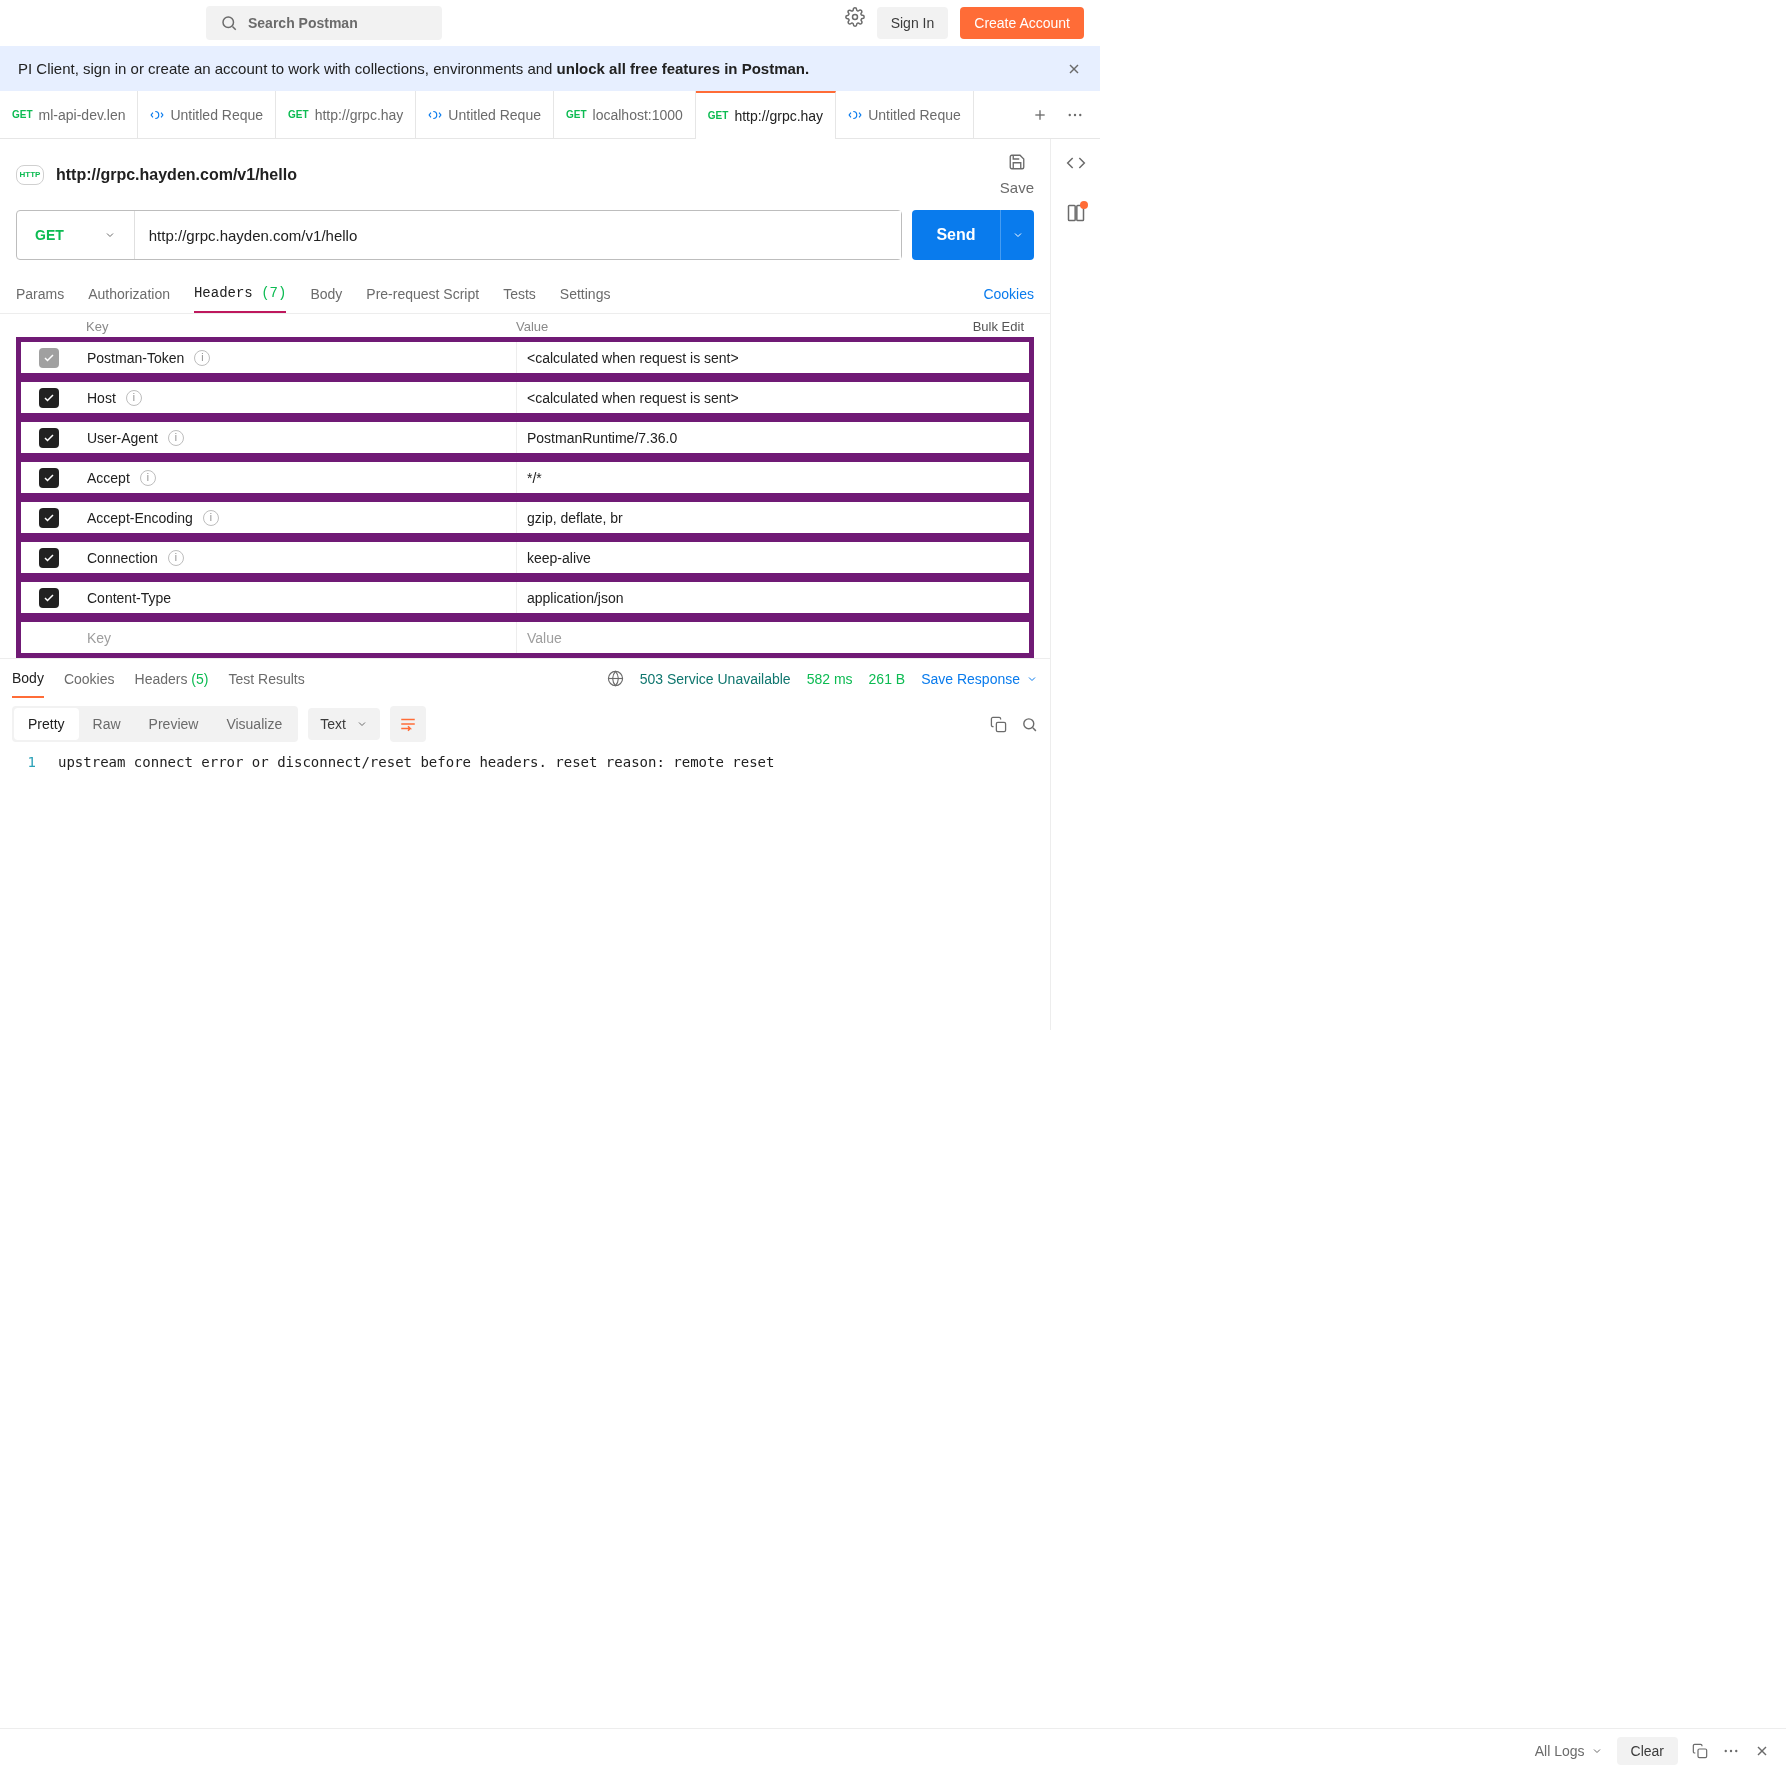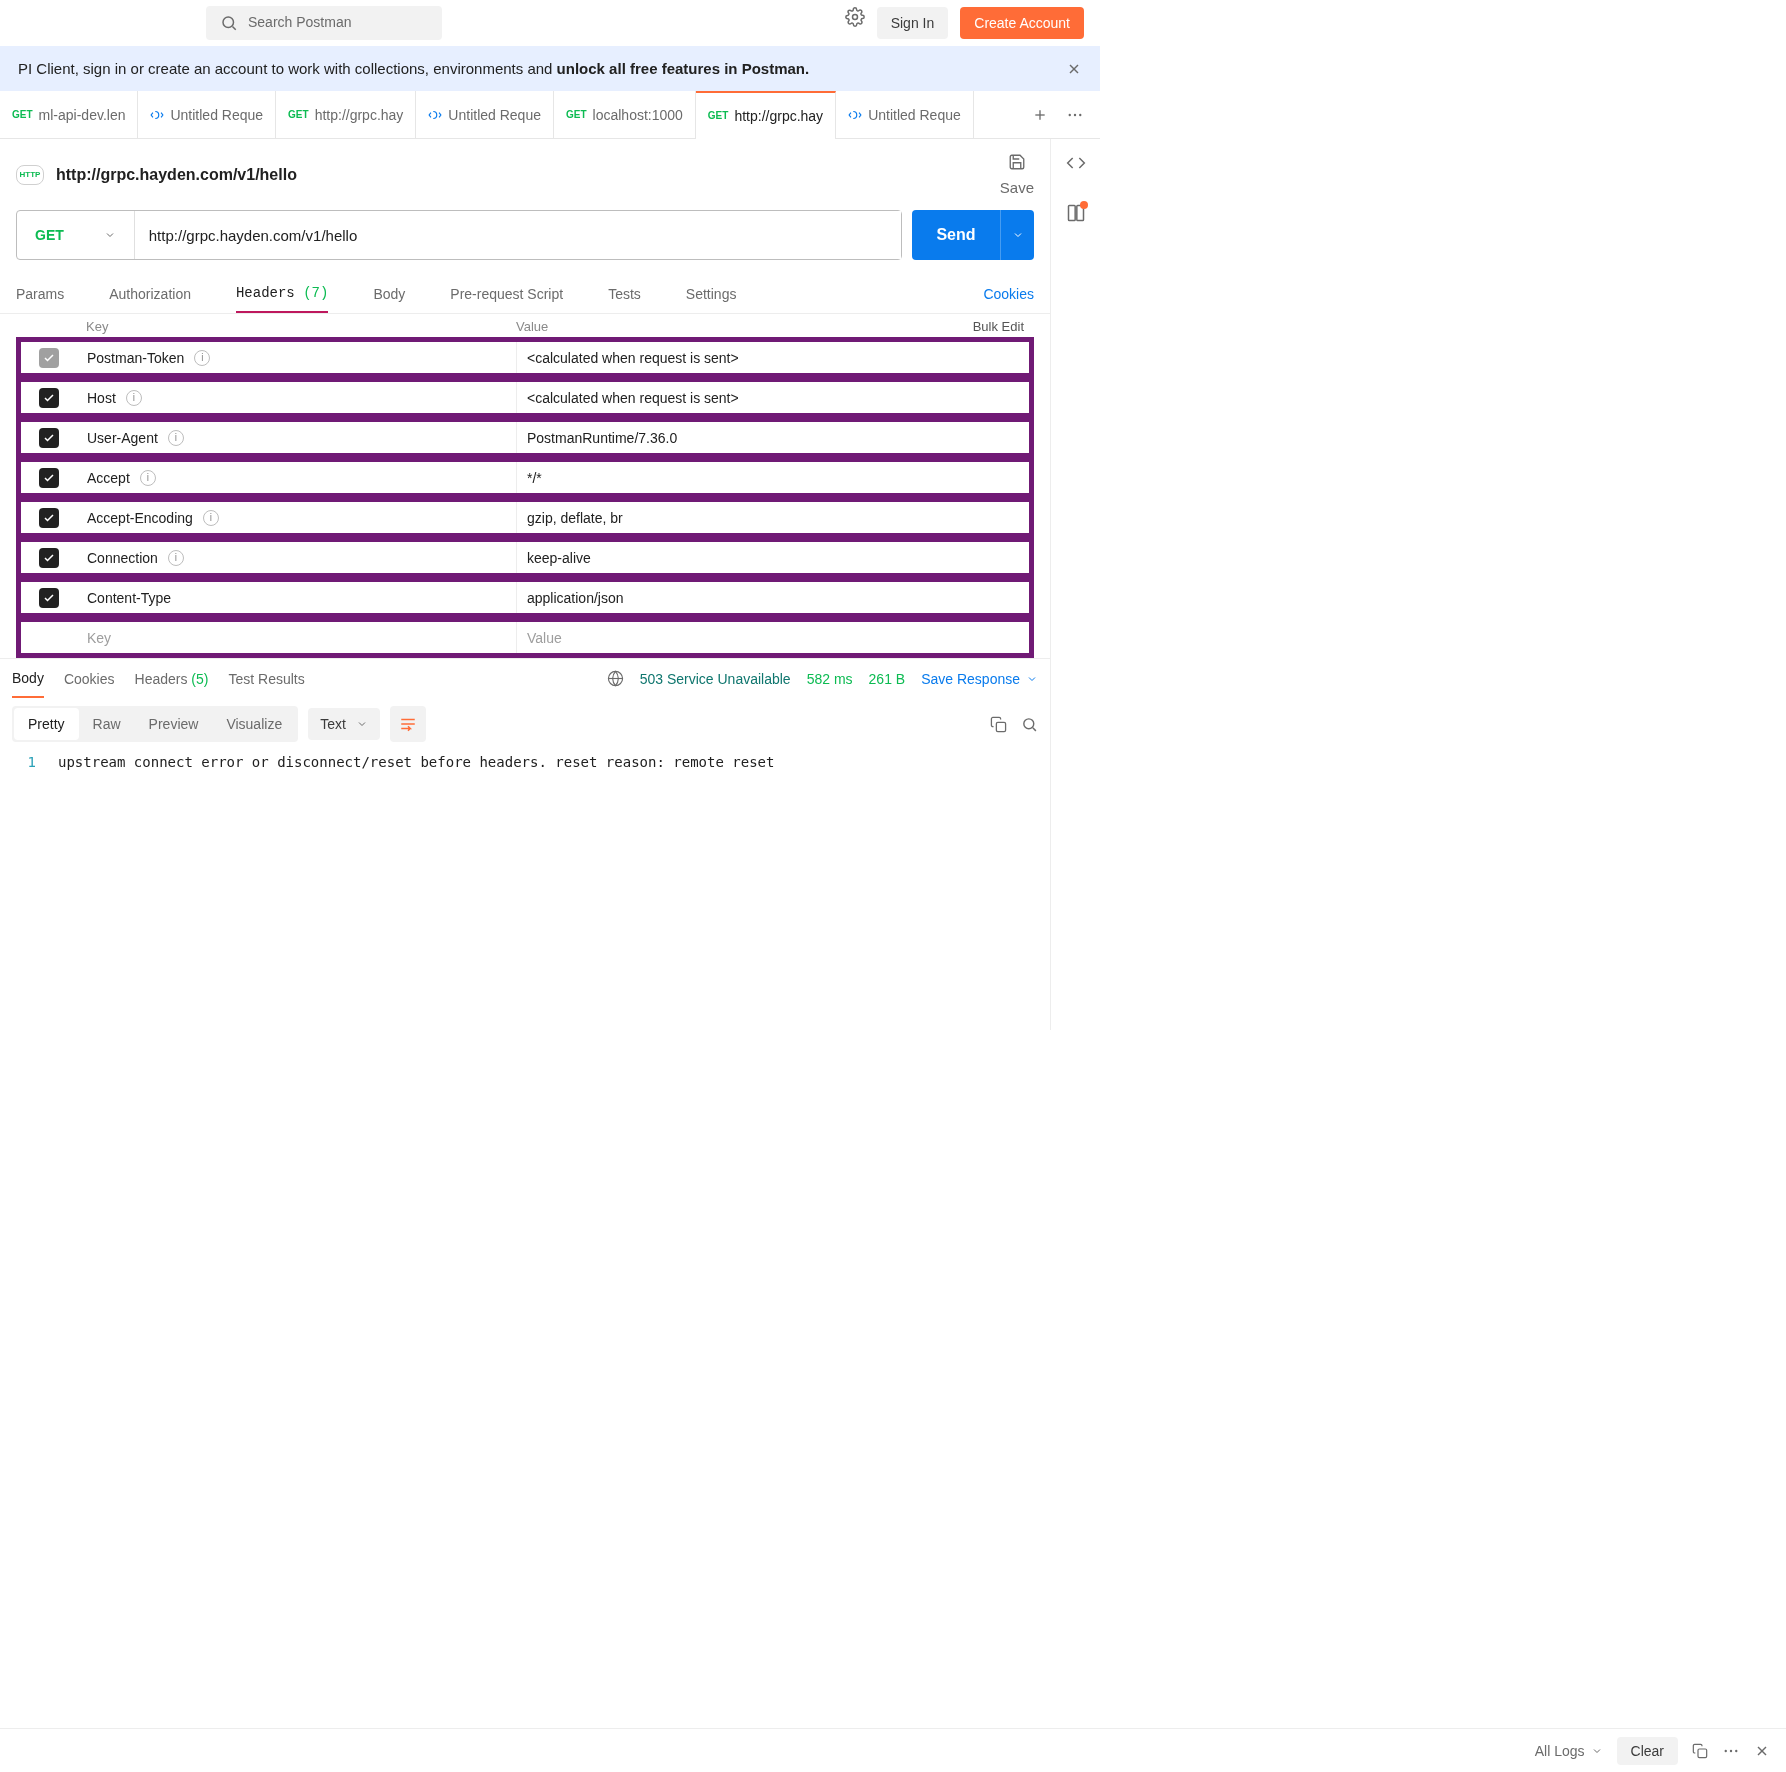--- a/index.html
+++ b/index.html
@@ -8,24 +8,25 @@
   font-size: 14px;
   color: #212121;
   background: #fff;
   width: 1100px;
 }
 .topbar {
   display: flex; align-items: center; justify-content: space-between;
   padding: 6px 16px; height: 46px;
 }
 .search-wrap {
-  display: flex; gap: 10px;
+  display: flex; align-items: center; gap: 10px;
   background: #f2f2f2; border-radius: 4px;
   padding: 8px 14px; width: 236px; margin-left: 190px;
   color: #6b6b6b;
+  font-weight: bold;
 }
 .top-actions { display: flex; align-items: flex-start; gap: 12px; }
 .btn { padding: 8px 14px; border-radius: 4px; border: none; font-size: 14px; cursor: pointer; }
 .btn-grey { background: #f2f2f2; color: #3b3b3b; }
 .btn-orange { background: #ff6c37; color: #fff; }
 .banner {
   display: flex; align-items: center; justify-content: space-between;
   background: #e7efff; padding: 14px 18px; font-size: 15px; color: #212121;
 }
 .tabs-row {
@@ -60,21 +61,21 @@
 }
 .url-input {
   flex:1; border:none; outline:none; padding: 0 14px; font-size: 15px; color:#212121;
 }
 .send-btn {
   display:flex; align-items:center; background:#097bed; color:#fff;
   border-radius: 4px; height:50px; width:122px;
 }
 .send-btn .lbl { flex:1; text-align:center; font-weight:600; font-size:16px;}
 .send-btn .arr { width:34px; display:flex;align-items:center;justify-content:center;border-left:1px solid rgba(255,255,255,0.25);height:100%;}
-.subtabs { display:flex; align-items:center; gap:45px; padding: 0 16px; height:40px; border-bottom:1px solid #ededed; color:#6b6b6b; position:relative;}
+.subtabs { display:flex; align-items:center; gap:24px; padding: 0 16px; height:40px; border-bottom:1px solid #ededed; color:#6b6b6b; position:relative;}
 .subtab { padding: 10px 0; cursor:pointer; }
 .subtab.active { color:#212121; border-bottom:2px solid #be185d; font-weight:500;font-family:Liberation Mono, monospace;}
 .cookies-link { margin-left:auto; color:#097bed; font-weight:500;}
 .hdr-count { color:#0cbb52; }
 .table-wrap { padding: 0 16px; }
 .thead { display:flex; align-items:center; height:24px; font-size:13px; color:#8a8a8a; padding:0 10px; }
 .thead .k { width:490px; padding-left:60px;} .thead .v{flex:1;} .thead .bulk{color:#555;font-weight:500;}
 .trow { display:flex; align-items:center; height:41px; border:5px solid #701a75; margin-top:-1px;}
 .cell-chk { width:56px; display:flex; align-items:center; justify-content:center;}
 .chk { width:20px;height:20px;border-radius:4px;display:flex;align-items:center;justify-content:center;}

